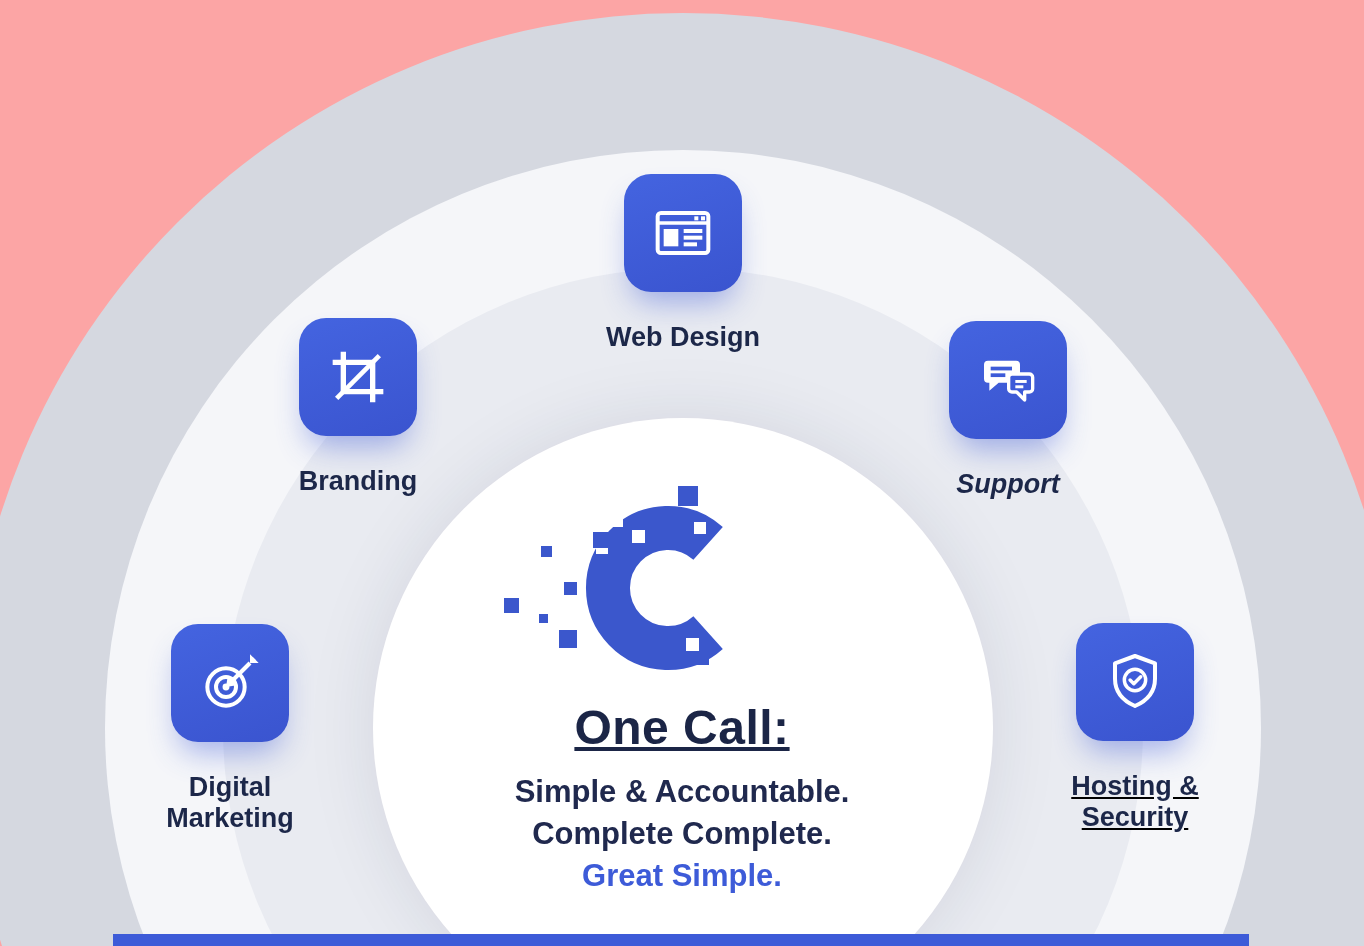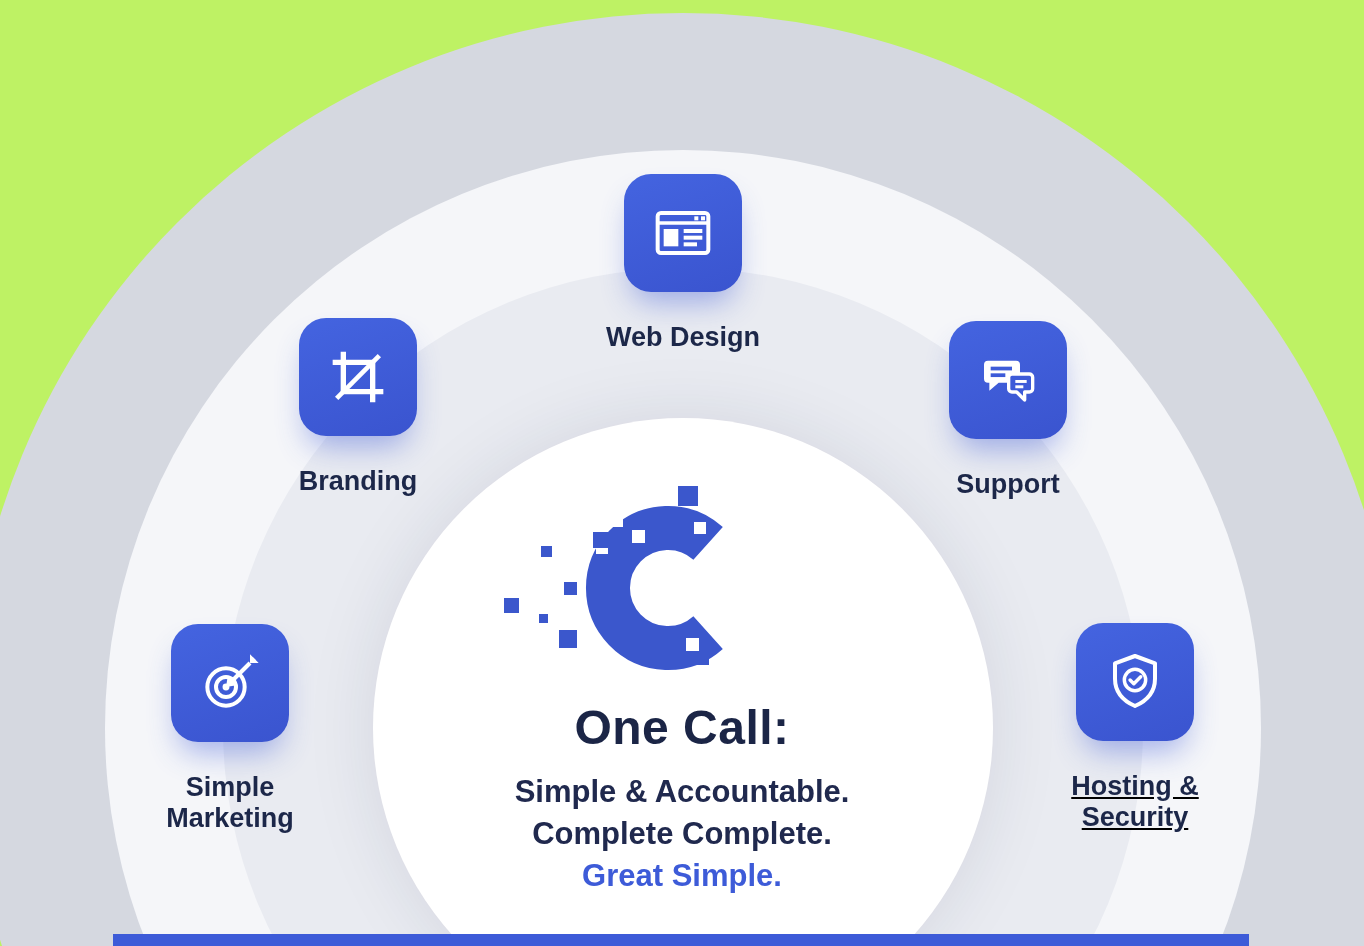--- a/index.html
+++ b/index.html
@@ -2,21 +2,21 @@
 <html><head>
 <meta charset="utf-8">
 <style>
   * { margin:0; padding:0; box-sizing:border-box; }
   html,body { background:#ffffff; }
   body { font-family:"Liberation Sans", sans-serif; }
 
   .stage {
     position:relative;
     width:1364px; height:946px;
-    background:#bef264;
+    background:#fca5a5;
     overflow:hidden;
   }
 
   
   .ring { position:absolute; border-radius:50%; }
   .ring-outer  { left:-32px;  top:13px;  width:1430px; height:1430px; background:#d8dbe2;
                  background:radial-gradient(circle at 50% 40%, #d5d8e0 70%, #dde0e7 100%); }
   .ring-light  { left:105px;  top:150px; width:1156px; height:1156px; background:#f5f6f9; }
   .ring-mid    { left:223px;  top:268px; width:920px;  height:920px;  background:#e9ebf1; }
   .center-circle { left:373px; top:418px; width:620px; height:620px; background:#ffffff;
@@ -34,21 +34,21 @@
   .label {
     margin-top:30px;
     font-size:27px; font-weight:700; color:#1c2749;
     text-align:center; line-height:1.15;
   }
   .label.narrow { max-width:175px; }
 
   
   .logo-svg { position:absolute; left:498px; top:486px; width:270px; height:208px; }
   .center-text { position:absolute; left:382px; top:700px; width:600px; text-align:center; }
-  .center-title { font-size:48px; font-weight:700; color:#1b2546; letter-spacing:0.5px; }
+  .center-title { font-size:48px; font-weight:700; color:#1b2546; letter-spacing:0.5px;text-decoration:underline; }
   .center-sub { margin-top:16px; font-size:31px; font-weight:700; color:#20294e; line-height:1.35; }
   .center-sub .accent { color:#3d5bd8; }
 
   .bottom-bar {
     position:absolute; left:113px; bottom:0; width:1136px; height:12px;
     background:#3d5bd8;
   }
 </style>
 </head>
 <body>
@@ -82,21 +82,21 @@
     <div class="tile">
       <svg viewBox="0 0 48 48">
         <path d="M13,5 V35 H43" fill="none" stroke="#fff" stroke-width="4"></path>
         <path d="M5,13 H35 V43" fill="none" stroke="#fff" stroke-width="4"></path>
         <line x1="8" y1="40" x2="40" y2="8" stroke="#fff" stroke-width="3.5"></line>
       </svg>
     </div>
     <div class="label">Branding</div>
   </div>
 
-  <div class="card" style="left:888px; top:321px;">
+  <div class="card" style="left:888px; top:321px;font-style:italic;">
     <div class="tile">
       <svg viewBox="0 0 48 48">
         <path d="M9,9.5 h21 a3,3 0 0 1 3,3 v10.5 a3,3 0 0 1 -3,3 h-13 l-7,6 v-6 h-1 a3,3 0 0 1 -3,-3 v-10.5 a3,3 0 0 1 3,-3 z" fill="#fff"></path>
         <rect x="11" y="14" width="16" height="2.8" fill="#3D5BD8"></rect>
         <rect x="11" y="19" width="11" height="2.8" fill="#3D5BD8"></rect>
         <path d="M27,19.5 h13 a2.5,2.5 0 0 1 2.5,2.5 v8.5 a2.5,2.5 0 0 1 -2.5,2.5 h-3.5 v6 l-6,-6 h-3.5 a2.5,2.5 0 0 1 -2.5,-2.5 v-8.5 a2.5,2.5 0 0 1 2.5,-2.5 z" fill="#3D5BD8" stroke="#fff" stroke-width="2.5" stroke-linejoin="round"></path>
         <rect x="29.5" y="24" width="8.5" height="2.2" fill="#fff"></rect>
         <rect x="29.5" y="28" width="6" height="2.2" fill="#fff"></rect>
       </svg>
     </div>
@@ -108,21 +108,21 @@
       <svg viewBox="0 0 48 48">
         <circle cx="21" cy="27" r="14" fill="none" stroke="#fff" stroke-width="3"></circle>
         <circle cx="21" cy="27" r="7.5" fill="none" stroke="#fff" stroke-width="3"></circle>
         <circle cx="21" cy="27" r="2.6" fill="#fff"></circle>
         <line x1="24" y1="24" x2="39" y2="9" stroke="#fff" stroke-width="3"></line>
         <polygon points="21,27 29,25.7 22.3,19" fill="#fff"></polygon>
         <polygon points="39,9 39,2.5 43.5,7" fill="#fff"></polygon>
         <polygon points="39,9 45.5,9 41,4.5" fill="#fff"></polygon>
       </svg>
     </div>
-    <div class="label narrow">Simple Marketing</div>
+    <div class="label narrow">Digital Marketing</div>
   </div>
 
   <div class="card" style="left:1015px; top:623px;text-decoration:underline;">
     <div class="tile">
       <svg viewBox="0 0 48 48">
         <path d="M24,4.5 L39,10 v11.5 c0,9.5 -6,16.5 -15,20.5 c-9,-4 -15,-11 -15,-20.5 V10 Z" fill="none" stroke="#fff" stroke-width="3" stroke-linejoin="round"></path>
         <circle cx="24" cy="22.5" r="8" fill="none" stroke="#fff" stroke-width="2.6"></circle>
         <path d="M20.3,22.5 l2.8,2.8 l5.2,-5.2" fill="none" stroke="#fff" stroke-width="2.6" stroke-linecap="round" stroke-linejoin="round"></path>
       </svg>
     </div>

